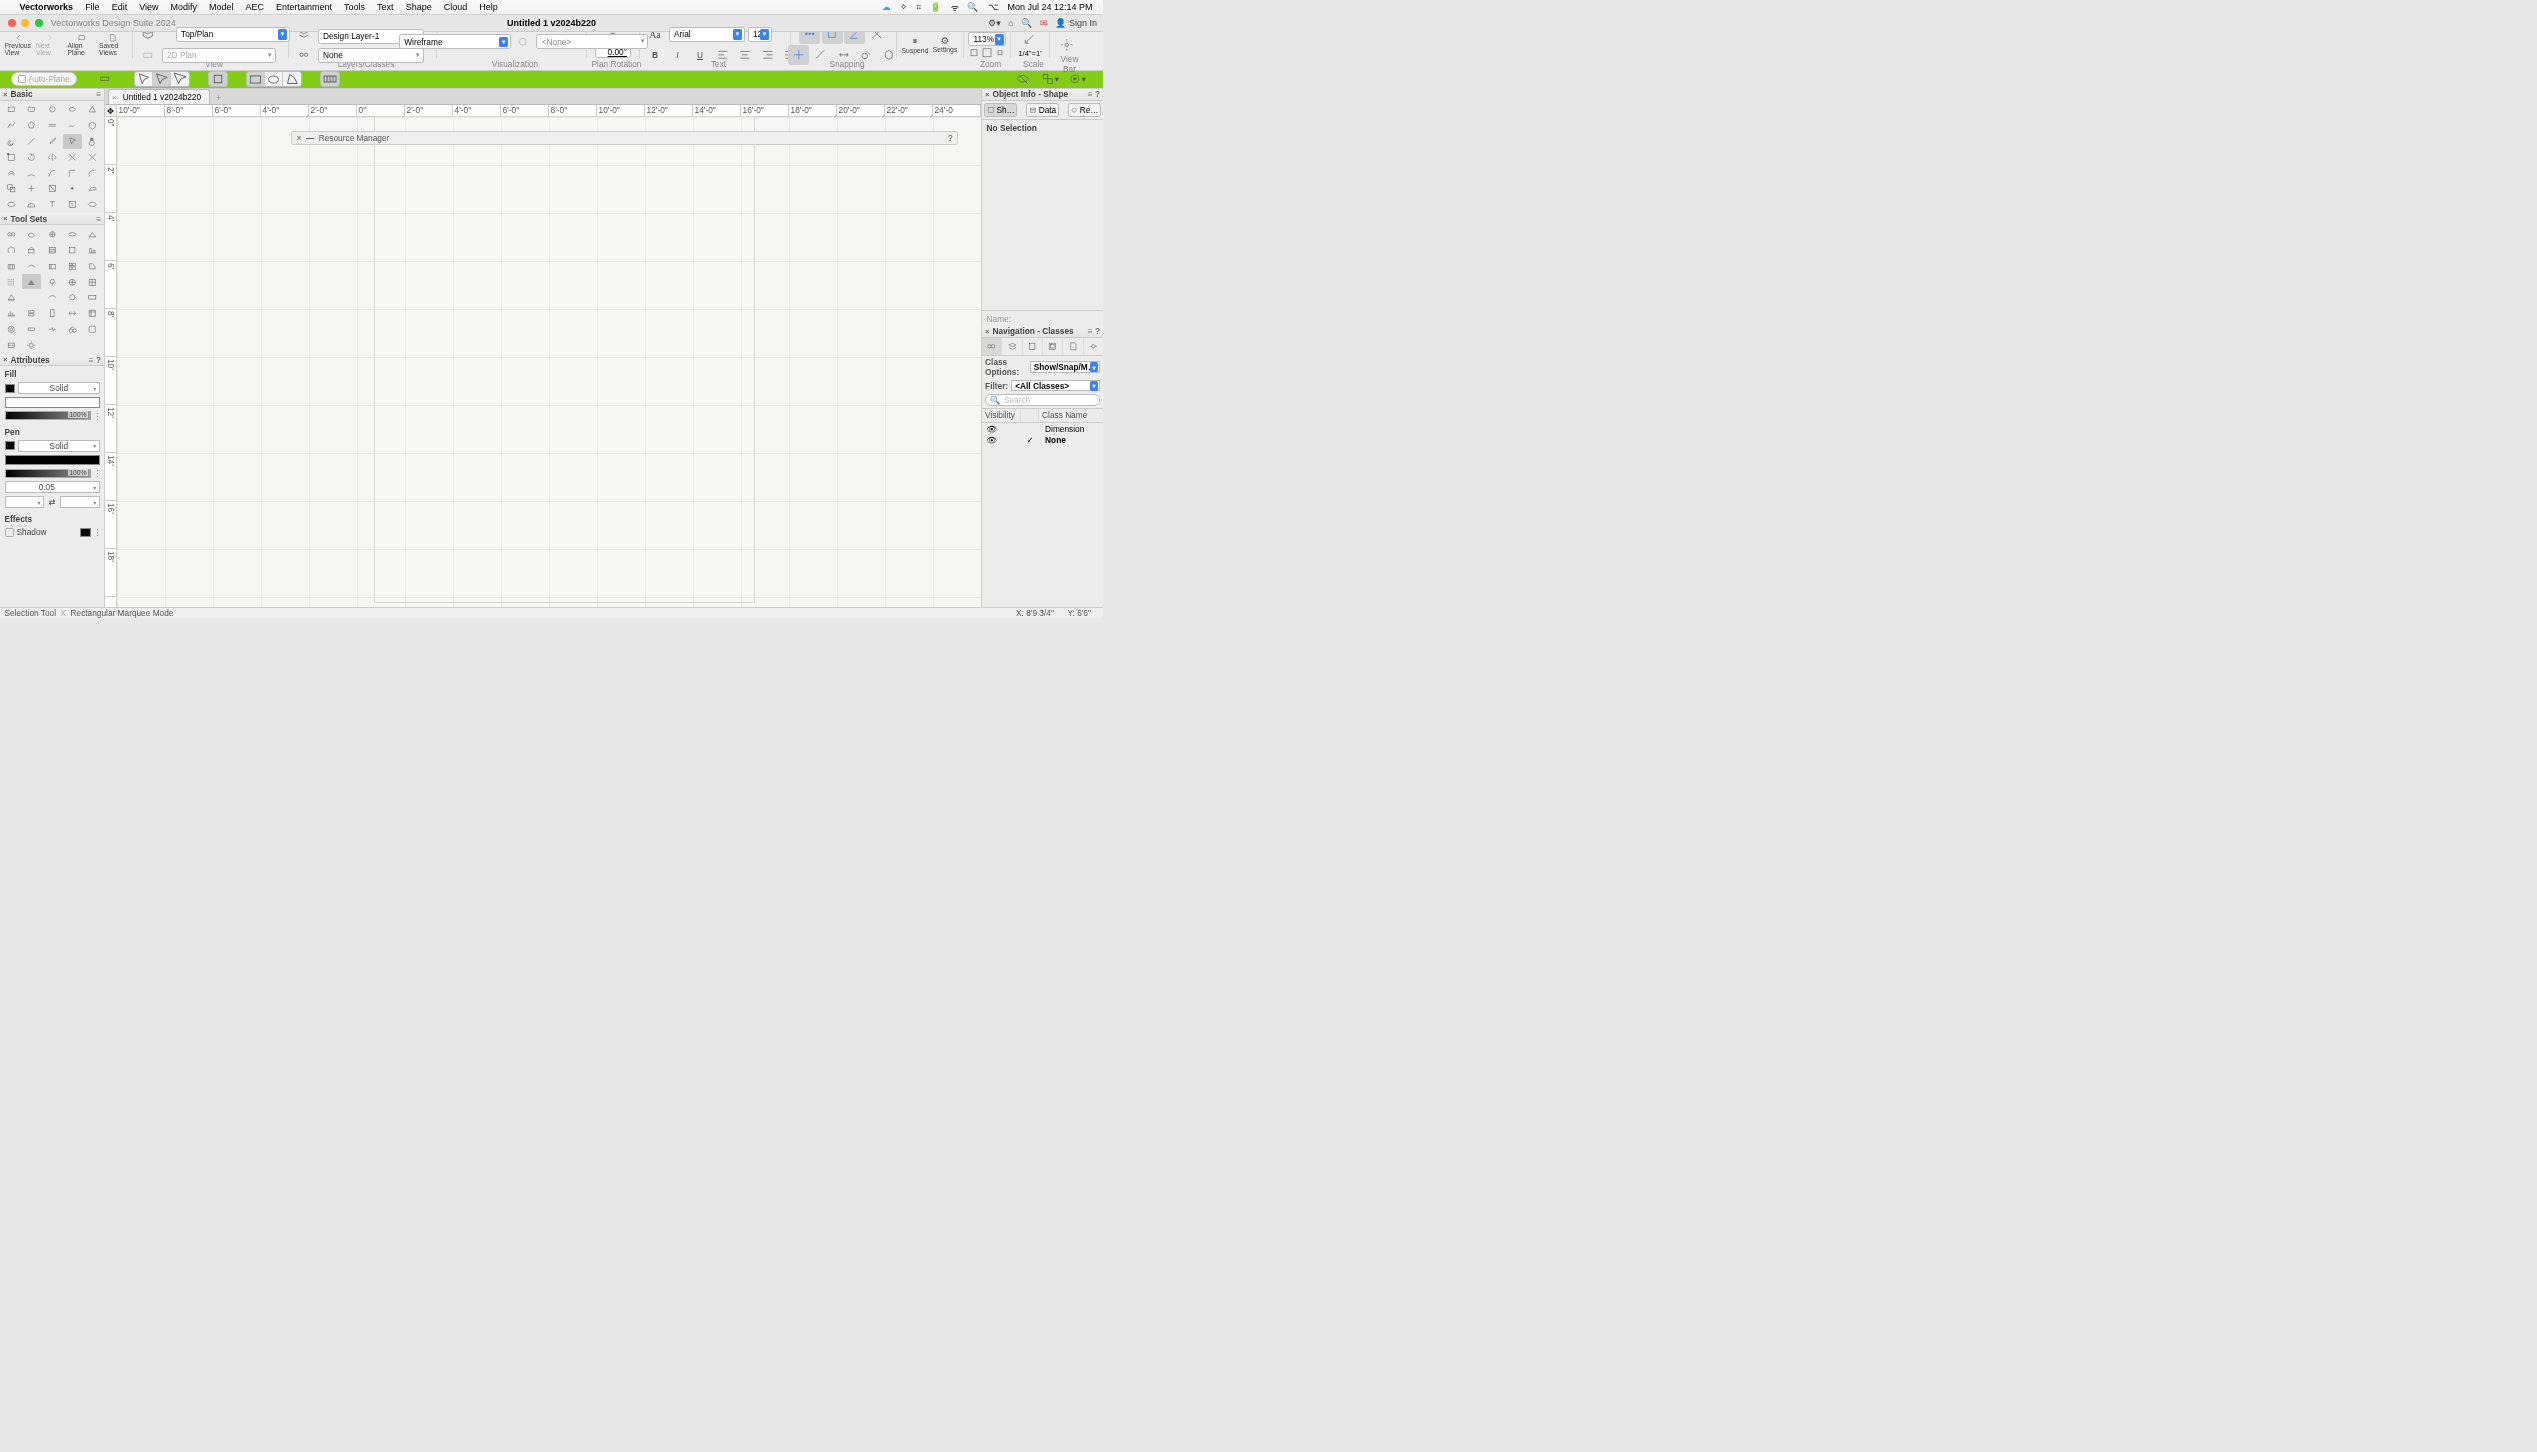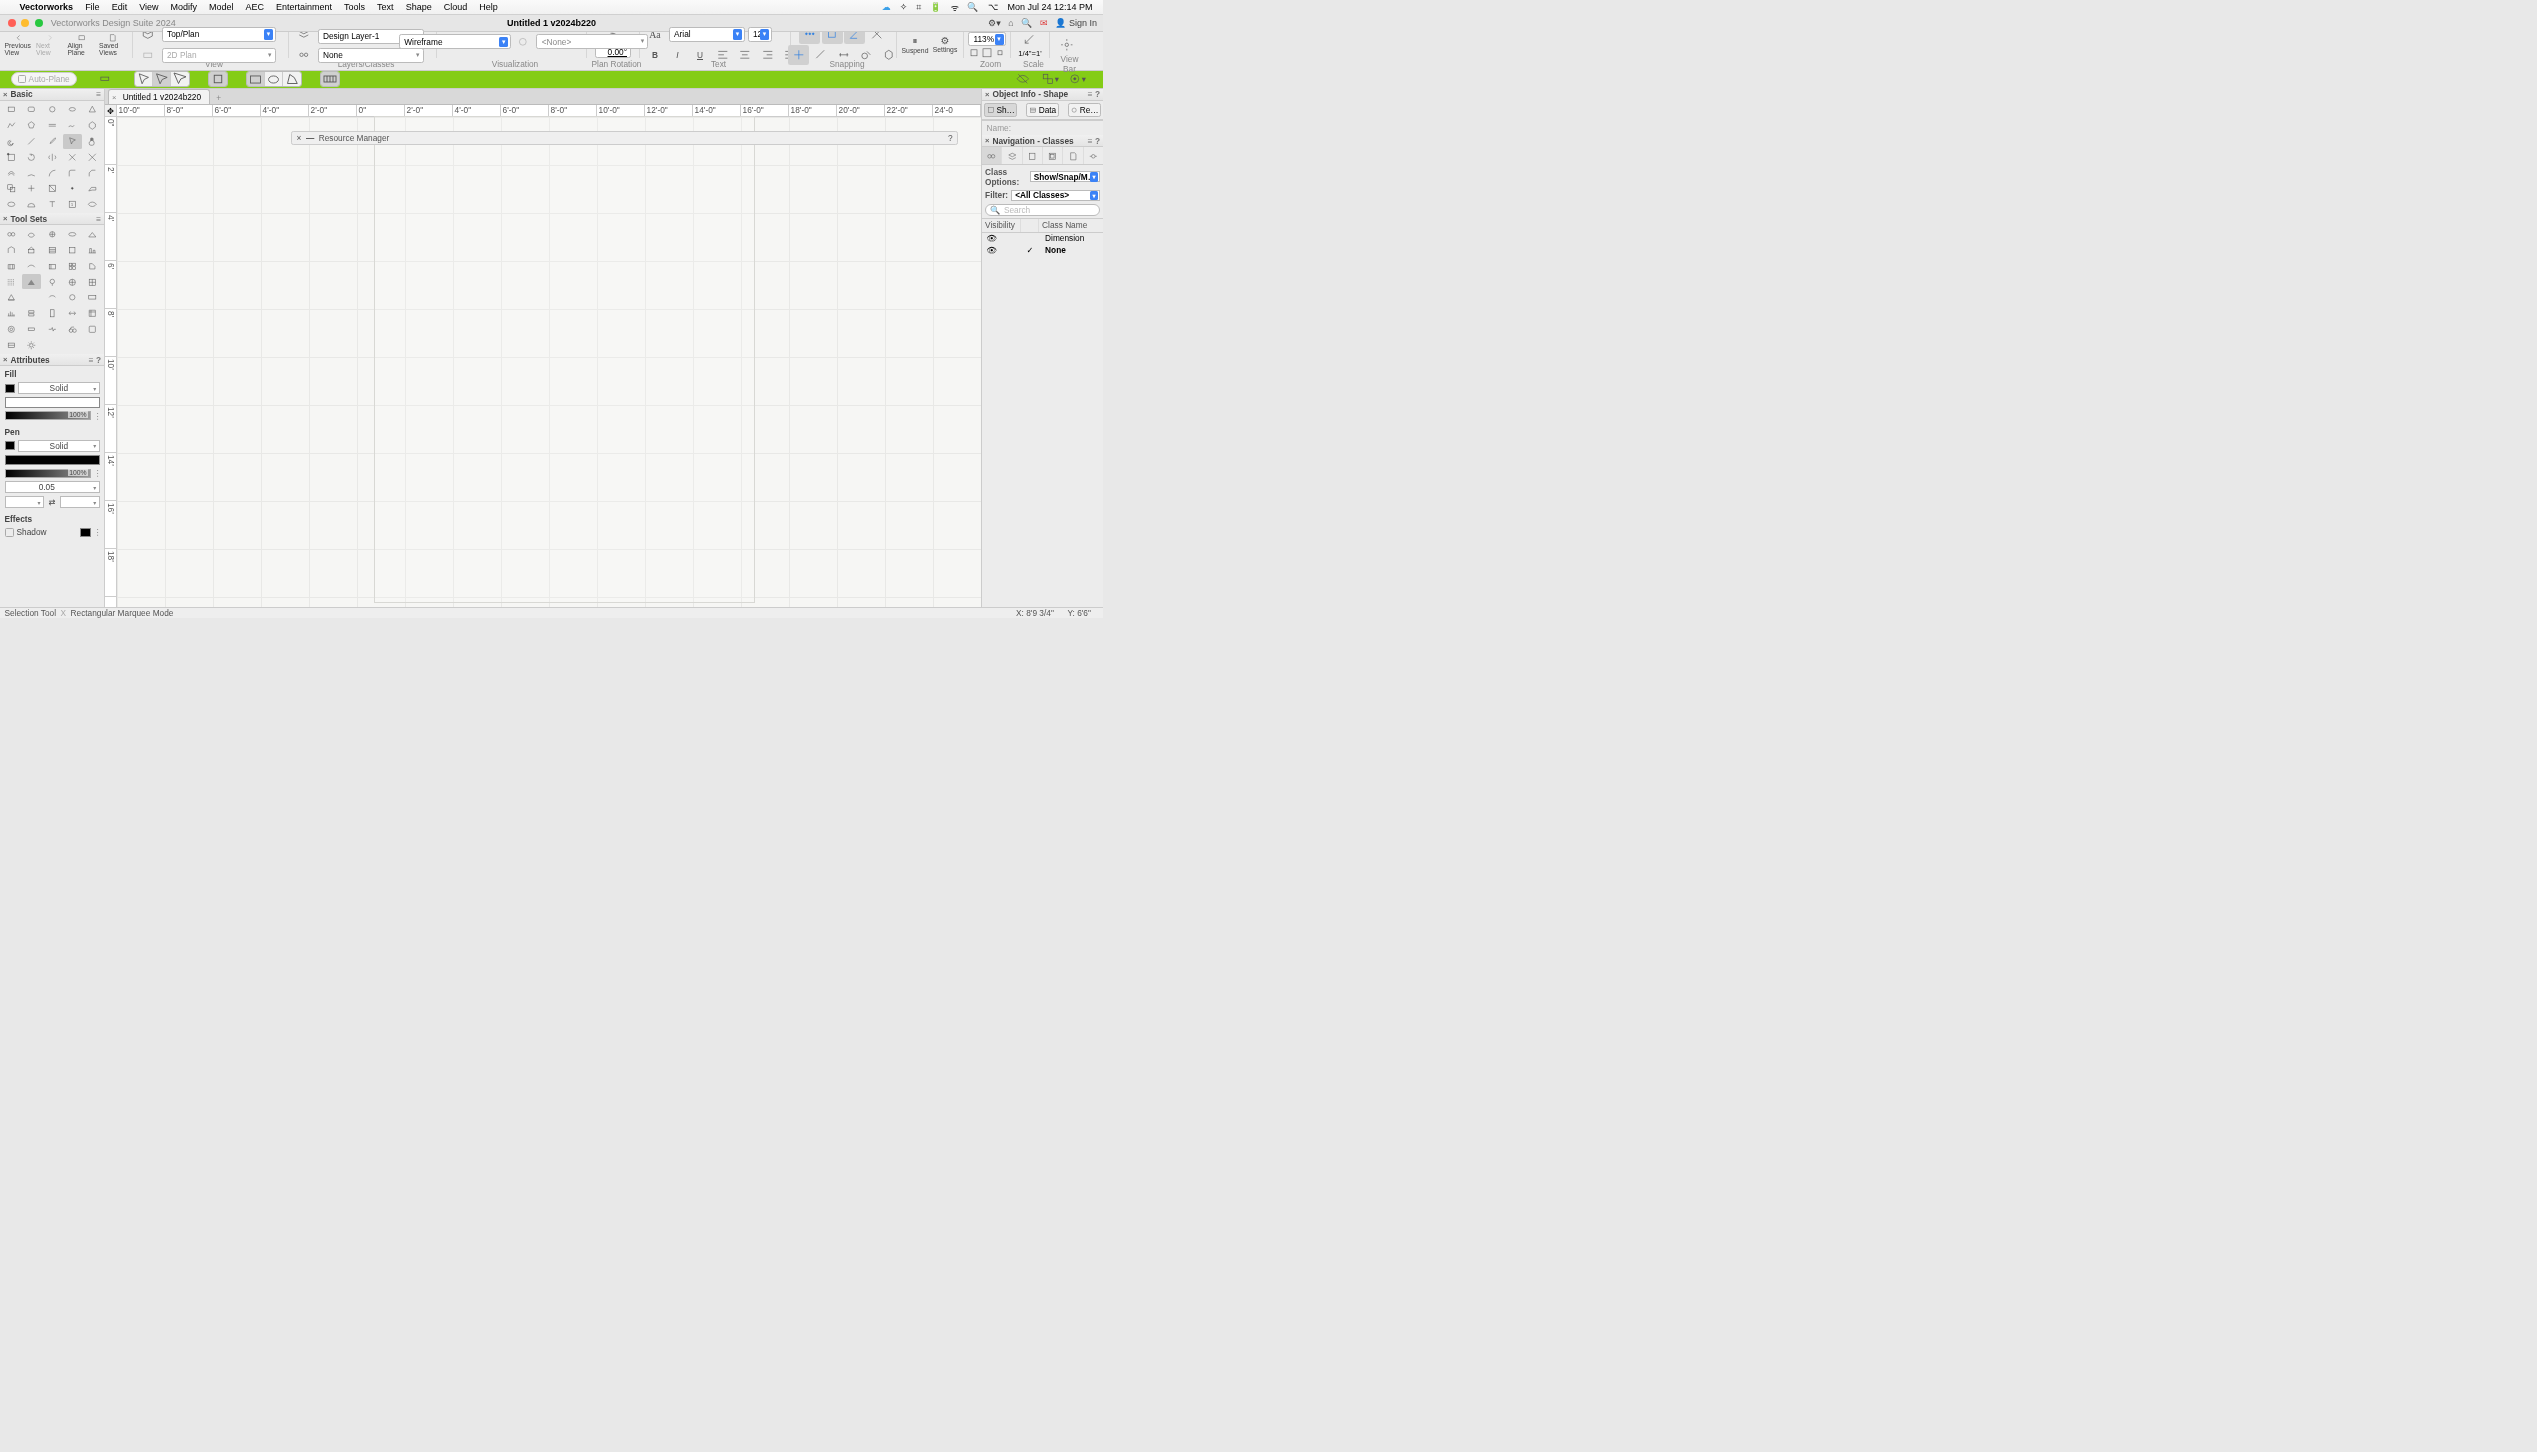--- a/index.html
+++ b/index.html
@@ -198,21 +198,21 @@
       </div>
       <div class="tb-btn stack">
         <svg viewBox="0 0 24 24">
             <path d="M6 4h9l3 3v13H6z"></path>
           </svg>
         <span class="lab">Saved Views</span>
       </div>
     </div>
 
     <div class="tb-group" style="width:156px; flex-direction:column; align-items:flex-start; justify-content:center; gap:1.5px">
-      <div style="display:flex; gap:3px; align-items:center">
+      <div style="display:flex; gap:17px; align-items:center">
         <span class="tb-btn">
             <svg viewBox="0 0 24 24">
               <path d="M4 8l8-4 8 4-8 4z M4 8v8l8 4 8-4V8"></path>
             </svg>
           </span>
         <div class="tb-select blue-arrow" style="width:114px">
             <span>Top/Plan</span>
           </div>
       </div>
       <div style="display:flex; gap:3px; align-items:center">
@@ -1064,20 +1064,23 @@
           </svg>
           <span>Data</span>
         </div>
       <div class="obj-tab">
           <svg width="8.3" height="8.3" viewBox="0 0 24 24">
             <circle cx="12" cy="12" r="6"></circle>
           </svg>
           <span>Re…</span>
         </div>
     </div>
+    <div class="obj-body" style="height:189px">
+      <span style="font-weight:600">No Selection</span>
+    </div>
     <div class="name-row"><span>Name:</span></div>
 
     <div class="pal-head">
       <span class="x">×</span>
       <span>Navigation - Classes</span>
       <span class="opts">≡ ?</span>
     </div>
     <div class="nav-icons">
       <span class="ni on">
           <svg width="10.6" height="10.6" viewBox="0 0 24 24">

